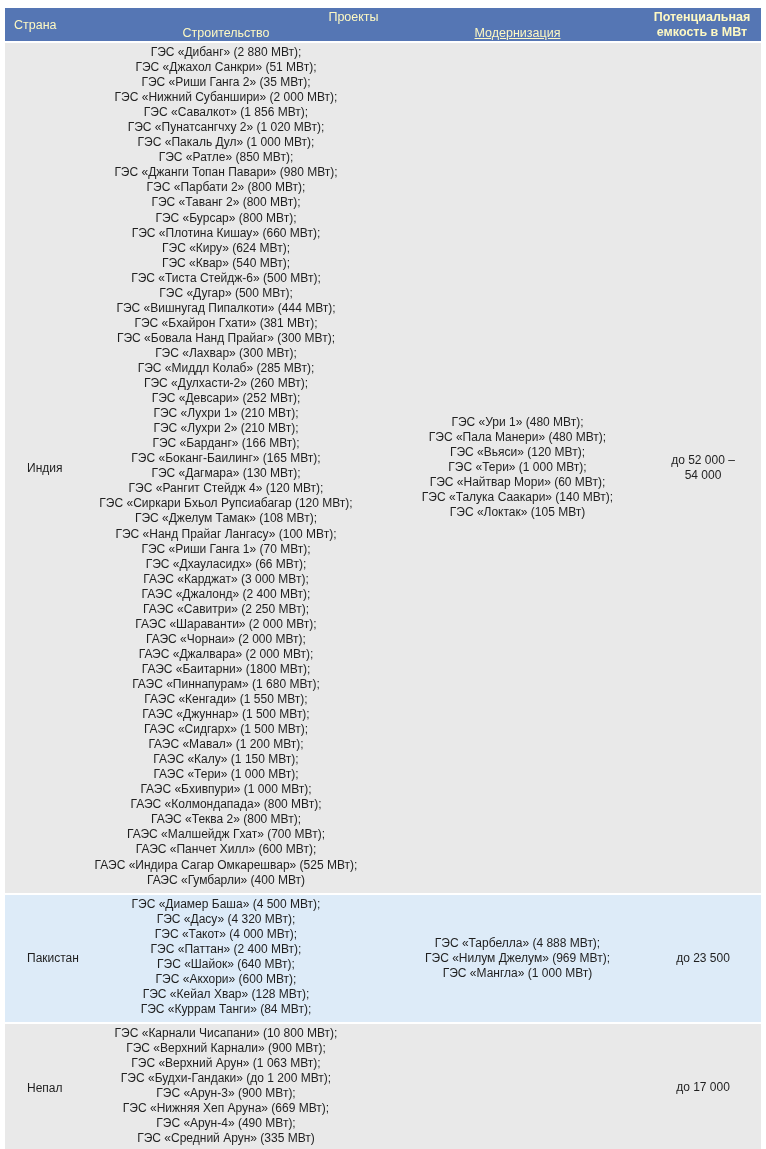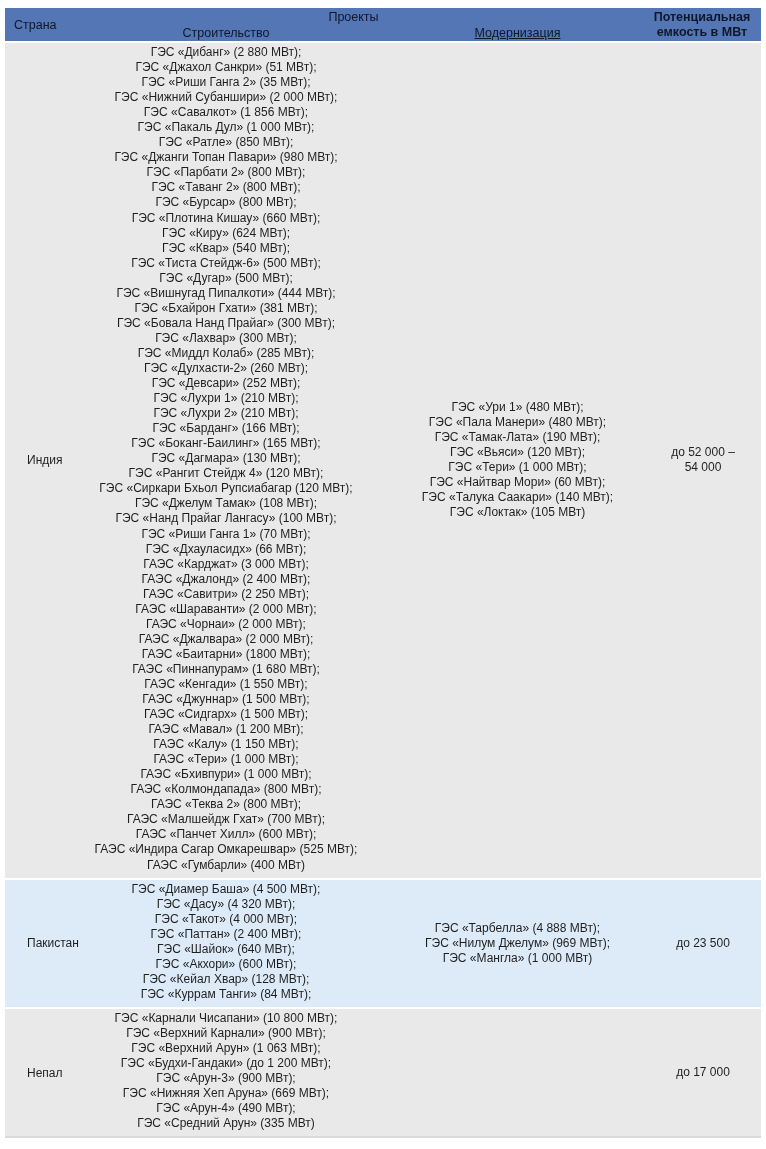--- a/index.html
+++ b/index.html
@@ -50,39 +50,40 @@
     text-align: center;
     white-space: nowrap;
   }
 </style>
 </head>
 <body>
 
 <div class="page">
   <div class="table">
 
-    <div class="thead" style="background: rgb(85, 118, 180); color: #0f172a;">
+    <div class="thead" style="background: rgb(85, 118, 180); color: #fef9c3;">
       <div class="th th-country">Страна</div>
       <div class="th th-projects">Проекты</div>
       <div class="th th-constr">Строительство</div>
       <div class="th th-modern">Модернизация</div>
       <div class="th th-capacity">Потенциальная емкость в МВт</div>
     </div>
 
     <div class="tbody" id="tbody">
   <div class="trow" style="background: rgb(233, 233, 233); color: rgb(31, 31, 31);">
     <div class="cell cell-country">
       <span>Индия</span>
     </div>
     <div class="cell cell-constr">
             <div class="proj-line">ГЭС «Дибанг» (2 880 МВт);</div>
             <div class="proj-line">ГЭС «Джахол Санкри» (51 МВт);</div>
             <div class="proj-line">ГЭС «Риши Ганга 2» (35 МВт);</div>
             <div class="proj-line">ГЭС «Нижний Субаншири» (2 000 МВт);</div>
             <div class="proj-line">ГЭС «Савалкот» (1 856 МВт);</div>
+            <div class="proj-line">ГЭС «Пунатсангчху 2» (1 020 МВт);</div>
             <div class="proj-line">ГЭС «Пакаль Дул» (1 000 МВт);</div>
             <div class="proj-line">ГЭС «Ратле» (850 МВт);</div>
             <div class="proj-line">ГЭС «Джанги Топан Павари» (980 МВт);</div>
             <div class="proj-line">ГЭС «Парбати 2» (800 МВт);</div>
             <div class="proj-line">ГЭС «Таванг 2» (800 МВт);</div>
             <div class="proj-line">ГЭС «Бурсар» (800 МВт);</div>
             <div class="proj-line">ГЭС «Плотина Кишау» (660 МВт);</div>
             <div class="proj-line">ГЭС «Киру» (624 МВт);</div>
             <div class="proj-line">ГЭС «Квар» (540 МВт);</div>
             <div class="proj-line">ГЭС «Тиста Стейдж-6» (500 МВт);</div>
@@ -123,21 +124,20 @@
             <div class="proj-line">ГАЭС «Колмондапада» (800 МВт);</div>
             <div class="proj-line">ГАЭС «Теква 2» (800 МВт);</div>
             <div class="proj-line">ГАЭС «Малшейдж Гхат» (700 МВт);</div>
             <div class="proj-line">ГАЭС «Панчет Хилл» (600 МВт);</div>
             <div class="proj-line">ГАЭС «Индира Сагар Омкарешвар» (525 МВт);</div>
             <div class="proj-line">ГАЭС «Гумбарли» (400 МВт)</div>
           </div>
     <div class="cell cell-modern">
             <div class="proj-line">ГЭС «Ури 1» (480 МВт);</div>
             <div class="proj-line">ГЭС «Пала Манери» (480 МВт);</div>
-            <div class="proj-line">ГЭС «Тамак-Лата» (190 МВт);</div>
             <div class="proj-line">ГЭС «Вьяси» (120 МВт);</div>
             <div class="proj-line">ГЭС «Тери» (1 000 МВт);</div>
             <div class="proj-line">ГЭС «Найтвар Мори» (60 МВт);</div>
             <div class="proj-line">ГЭС «Талука Саакари» (140 МВт);</div>
             <div class="proj-line">ГЭС «Локтак» (105 МВт)</div>
           </div>
     <div class="cell cell-capacity">до 52 000 –
 54 000</div>
   </div>
 

